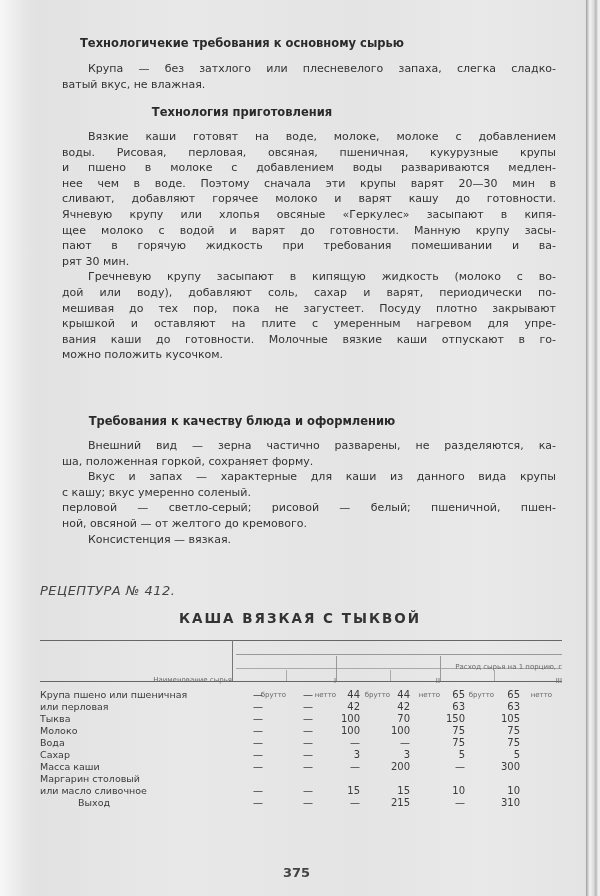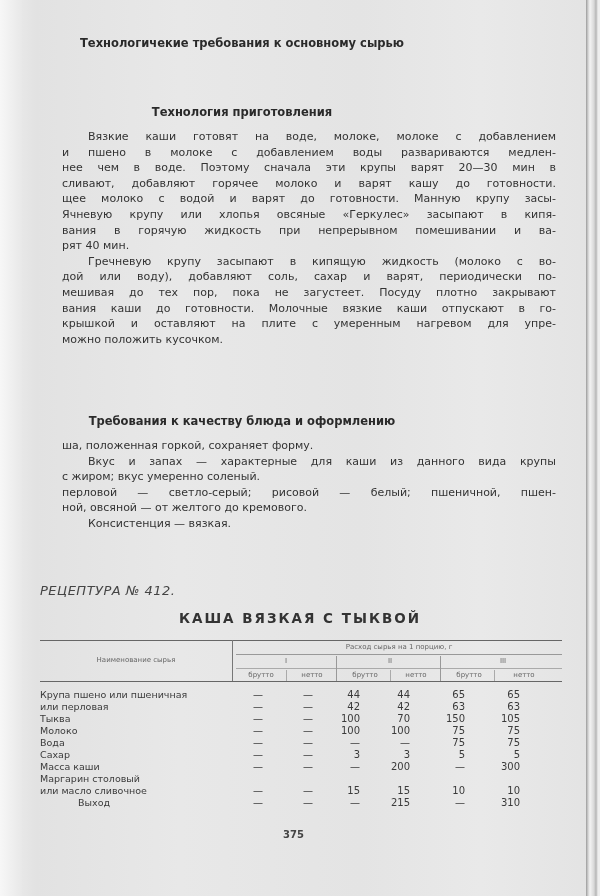--- a/index.html
+++ b/index.html
@@ -37,59 +37,65 @@
     .recno {
       position: absolute; left: 40px; top: 583px;
       font-style: italic; font-size: 13px; color: #444; letter-spacing: 0.5px;
     }
     .dish {
       position: absolute; left: 0; width: 600px; top: 610px; text-align: center;
       font-weight: bold; font-size: 13.5px; letter-spacing: 2px; color: #333;
     }
     .rule { position: absolute; height: 1px; background: #666; }
     .vrule { position: absolute; width: 1px; background: #777; }
-    .th { position: absolute; font-size: 7px; color: #666; text-align: center; }
+    .th { position: absolute; font-size: 7px; color: #666; text-align: right; margin-top: 20px; }
     .tbl { position: absolute; left: 0; top: 0; }
     .row { position: absolute; left: 0; width: 600px; height: 12px; font-size: 10px; color: #3a3a3a; }
     .row .nm { position: absolute; left: 40px; white-space: nowrap; font-size: 9.5px; }
     .row .c { position: absolute; width: 40px; text-align: right; }
-    .pgnum { position: absolute; left: 283px; top: 829px; font-size: 10px; font-weight: bold; color: #444; }
+    .pgnum { position: absolute; left: 283px; top: 865px; font-size: 13px; font-weight: bold; color: #444; }
   </style>
 </head>
 <body>
 
 <div class="page">
   <div class="leftshade"></div>
   <div class="rightedge"></div>
 
   <div class="h" style="top:36px">Технологичекие требования к основному сырью</div>
+  <div class="p" style="top:61px">
+    <span class="ln ind">Крупа — без затхлого или плесневелого запаха, слегка сладко-</span>
+    <span class="ln last">ватый вкус, не влажная.</span>
+  </div>
 
   <div class="h" style="top:105px">Технология приготовления</div>
   <div class="p" style="top:129px">
     <span class="ln ind">Вязкие каши готовят на воде, молоке, молоке с добавлением</span>
+    <span class="ln">воды. Рисовая, перловая, овсяная, пшеничная, кукурузные крупы</span>
     <span class="ln">и пшено в молоке с добавлением воды развариваются медлен-</span>
     <span class="ln">нее чем в воде. Поэтому сначала эти крупы варят 20—30 мин в</span>
     <span class="ln">сливают, добавляют горячее молоко и варят кашу до готовности.</span>
+    <span class="ln">Ячневую крупу или хлопья овсяные «Геркулес» засыпают в кипя-</span>
     <span class="ln">щее молоко с водой и варят до готовности. Манную крупу засы-</span>
-    <span class="ln">Ячневую крупу или хлопья овсяные «Геркулес» засыпают в кипя-</span>
-    <span class="ln">вания в горячую жидкость при непрерывном помешивании и ва-</span>
-    <span class="ln last">рят 40 мин.</span>
+    <span class="ln">пают в горячую жидкость при требования помешивании и ва-</span>
+    <span class="ln last">рят 30 мин.</span>
     <span class="ln ind">Гречневую крупу засыпают в кипящую жидкость (молоко с во-</span>
     <span class="ln">дой или воду), добавляют соль, сахар и варят, периодически по-</span>
     <span class="ln">мешивая до тех пор, пока не загустеет. Посуду плотно закрывают</span>
+    <span class="ln">крышкой и оставляют на плите с умеренным нагревом для упре-</span>
     <span class="ln">вания каши до готовности. Молочные вязкие каши отпускают в го-</span>
-    <span class="ln">крышкой и оставляют на плите с умеренным нагревом для упре-</span>
     <span class="ln last">можно положить кусочком.</span>
   </div>
 
   <div class="h" style="top:414px">Требования к качеству блюда и оформлению</div>
   <div class="p" style="top:438px">
+    <span class="ln ind">Внешний вид — зерна частично разварены, не разделяются, ка-</span>
     <span class="ln last">ша, положенная горкой, сохраняет форму.</span>
     <span class="ln ind">Вкус и запах — характерные для каши из данного вида крупы</span>
-    <span class="ln last">с жиром; вкус умеренно соленый.</span>
+    <span class="ln last">с кашу; вкус умеренно соленый.</span>
     <span class="ln">перловой — светло-серый; рисовой — белый; пшеничной, пшен-</span>
     <span class="ln last">ной, овсяной — от желтого до кремового.</span>
     <span class="ln ind last">Консистенция — вязкая.</span>
   </div>
 
   <div class="recno">РЕЦЕПТУРА № 412.</div>
   <div class="dish">КАША ВЯЗКАЯ С ТЫКВОЙ</div>
 
   <div class="tbl">
     <div class="rule" style="left:40px; top:640px; width:522px;"></div>

